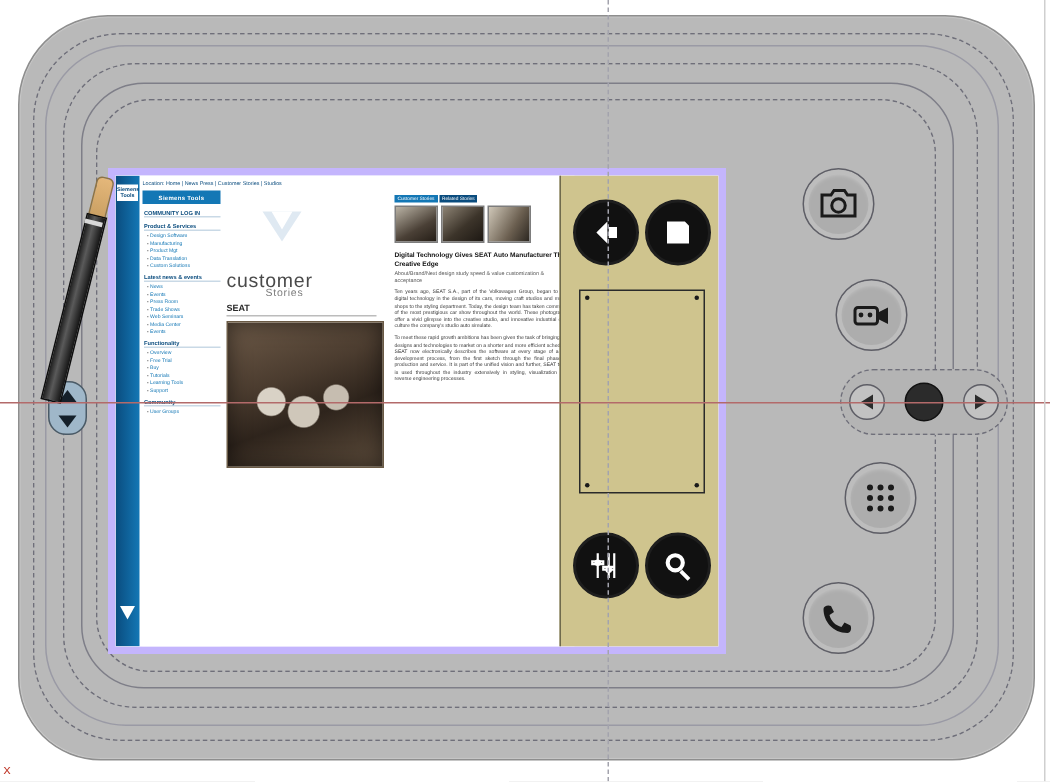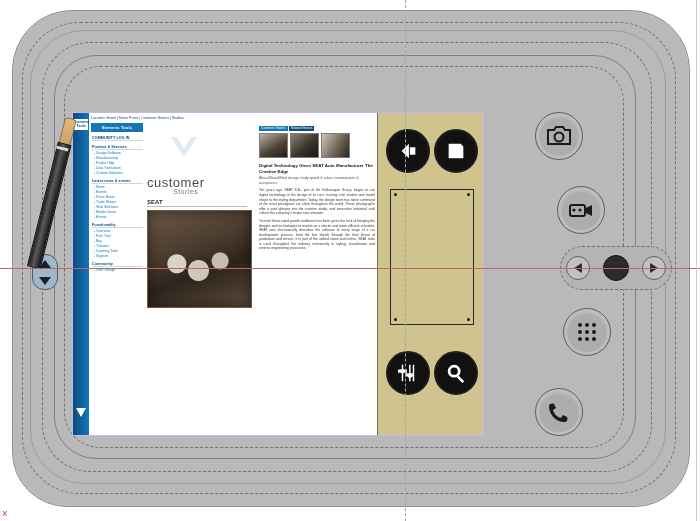--- a/index.html
+++ b/index.html
@@ -41,21 +41,21 @@
   .ol5 { left: 64px;  top: 66px;  width: 558px; height: 380px; border-radius: 36px; }
 
   
   .screen-shell {
     position: absolute;
     left: 72px;
     top: 112px;
     width: 412px;
     height: 324px;
     background: #ffffff;
-    border: 1px solid #c4b5fd;
+    border: 5px solid #c4b5fd;
     box-sizing: border-box;
     overflow: hidden;
   }
   .screen-left {
     position: absolute;
     left: 0; top: 0;
     width: 306px; height: 100%;
     background: #ffffff;
     overflow: hidden;
   }

